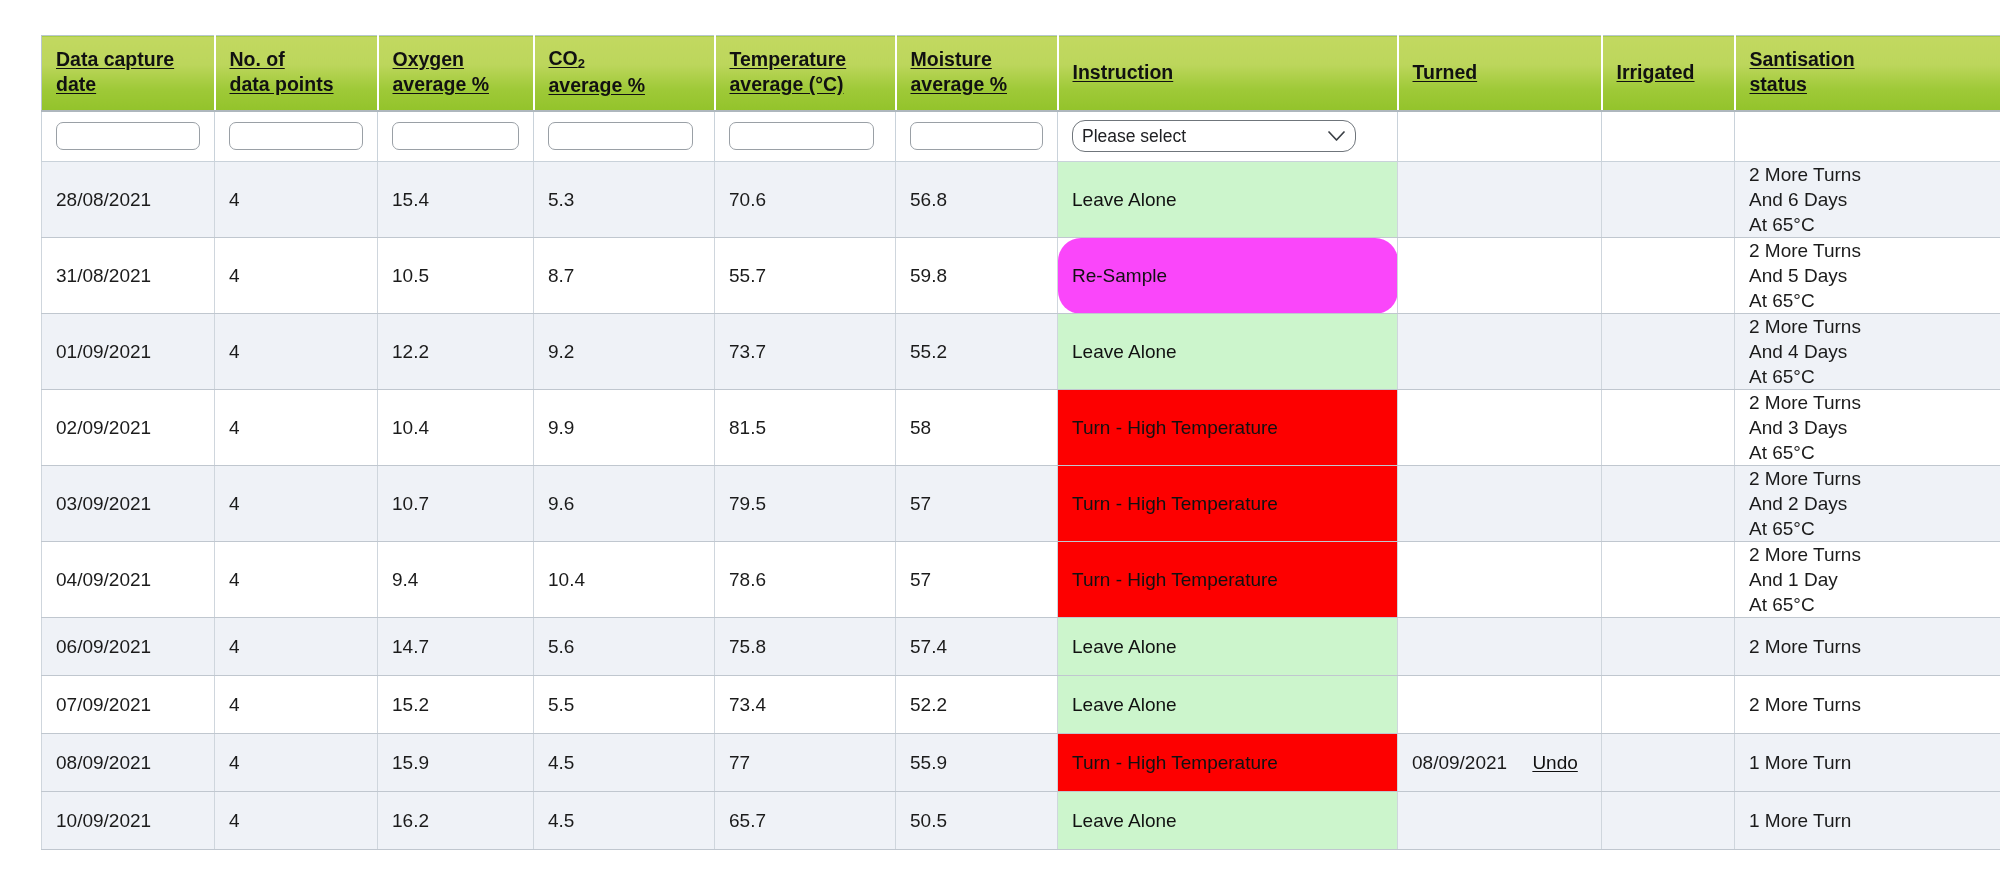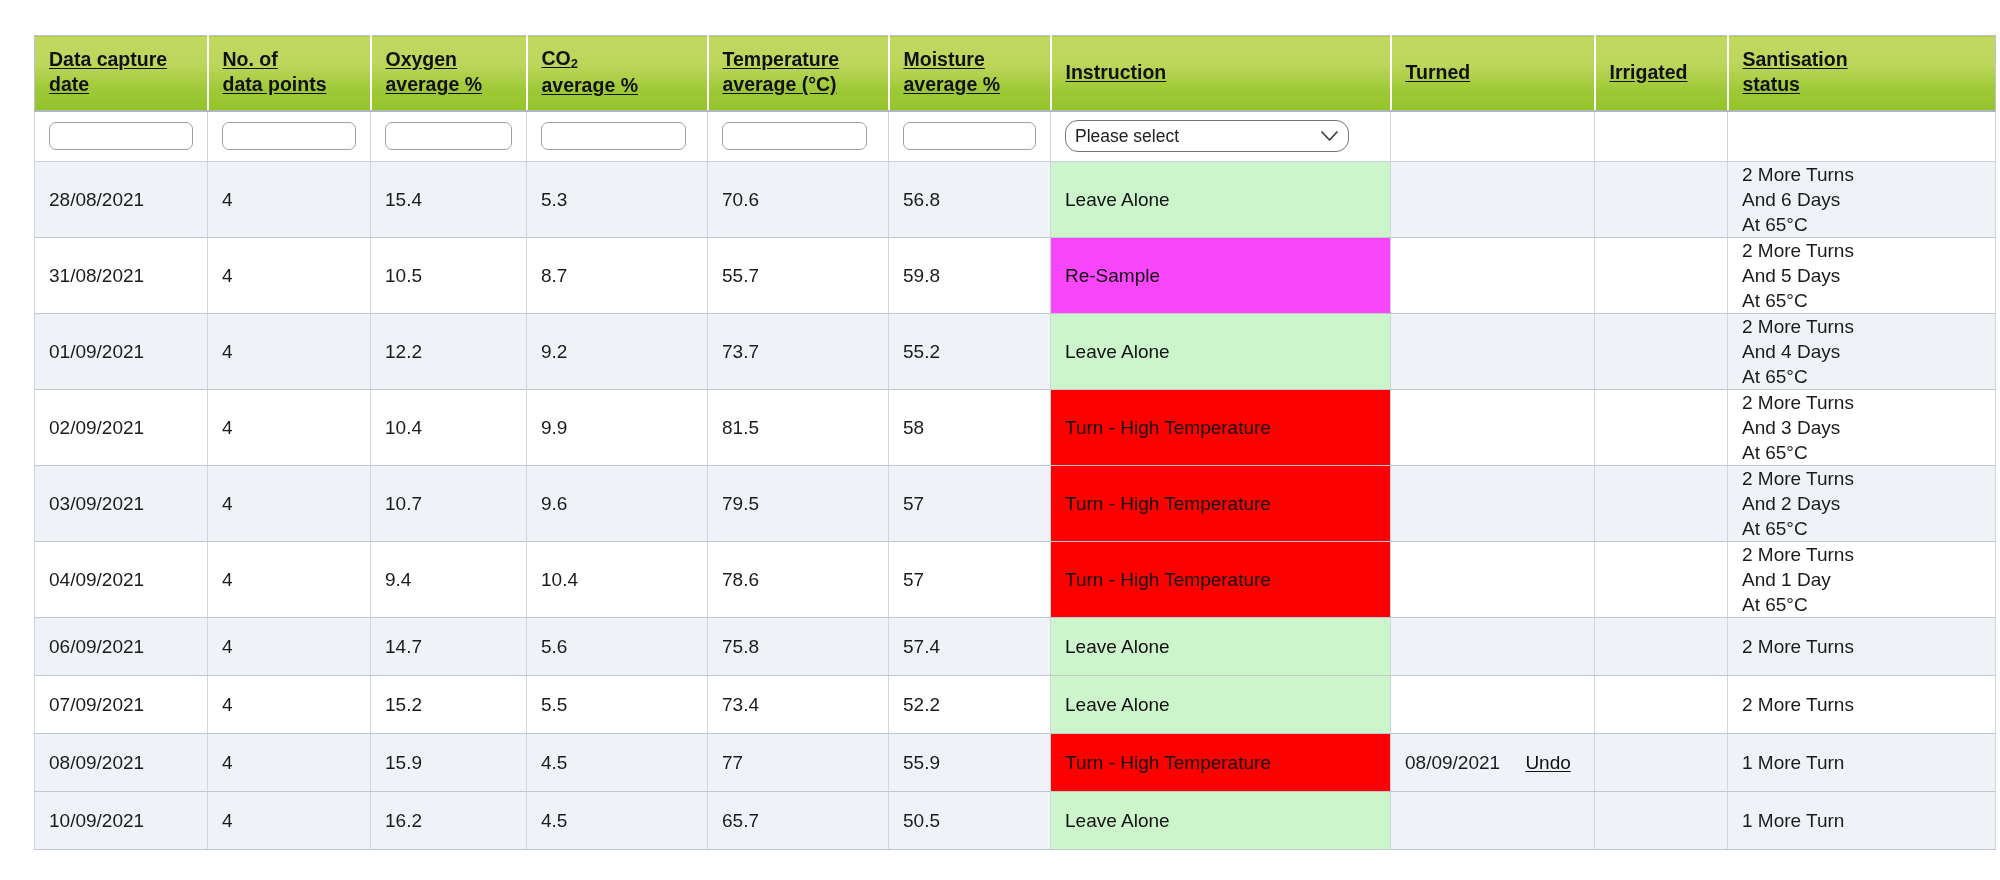--- a/index.html
+++ b/index.html
@@ -3,21 +3,21 @@
 <meta charset="utf-8">
 <style>
   html,body{margin:0;padding:0;}
   body{
     width:2000px;height:880px;overflow:hidden;
     background:#ffffff;
     font-family:"Liberation Sans", sans-serif;
     color:#1b1b1b;
     -webkit-font-smoothing:antialiased;
   }
-  #app{position:absolute;left:0;top:0;width:1792px;height:880px;}
+  #app{position:absolute;left:7px;top:0;width:1792px;height:880px;}
 
   table.grid{
     position:absolute;
     left:34px;top:35px;
     width:1961px;
     border-collapse:collapse;
     table-layout:fixed;
     font-size:19px;
   }
 
@@ -106,21 +106,21 @@
   tr.tall td{height:70px;}
   tr.short td{height:33px;}
   tr.zebra td{background:#eff2f7;}
   tr.plain td{background:#ffffff;}
 
   td.instr{
     padding:16px 14px;
     color:#111;
   }
   td.instr.leave{background:#ccf5cc !important;}
-  td.instr.resample{background:#fa46fa !important;}
+  td.instr.resample{background:#fa46fa !important;border-radius:23px;}
   td.instr.turn{background:#fd0000 !important;}
 
   td.sanit{white-space:pre-line;}
   .undo-link{
     text-decoration:underline;
     text-underline-offset:2px;
     color:#111;
     cursor:pointer;
     margin-left:20px;
   }

